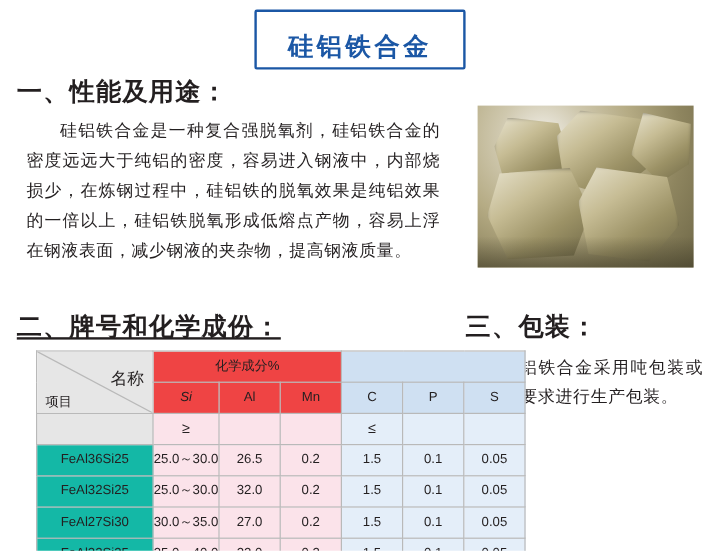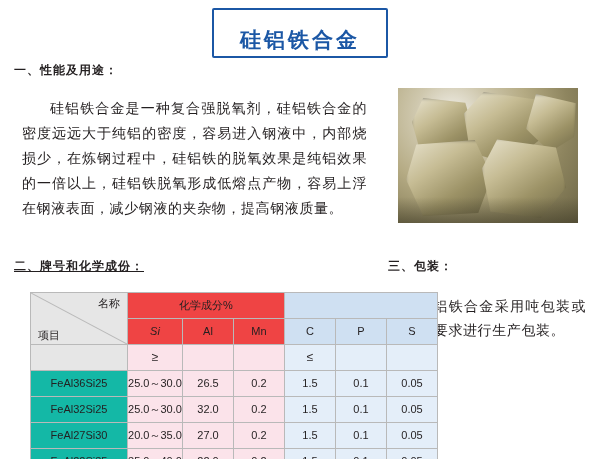--- a/index.html
+++ b/index.html
@@ -33,21 +33,21 @@
   .title-text {
     font-size: 21px;
     font-weight: bold;
     color: #1b57a5;
     letter-spacing: 3px;
     line-height: 1.1;
   }
 
   
   .heading {
-    font-size: 12px;
+    font-size: 21px;
     font-weight: bold;
     color: #231f20;
     letter-spacing: 1px;
   }
   #sec1-heading {
     position: absolute;
     left: 14px;
     top: 62px;
   }
   #sec2-heading {
@@ -167,22 +167,22 @@
     background: #e6e6e6;
   }
   .diag .line {
     position: absolute;
     left: 0; top: 0;
     width: 100%; height: 100%;
   }
   .diag .lbl-top {
     position: absolute;
     right: 7px;
-    top: 2px;
-    font-size: 11px;
+    top: 14px;
+    font-size: 14px;
     line-height: 16px;
   }
   .diag .lbl-bot {
     position: absolute;
     left: 7px;
     bottom: 1px;
     font-size: 11px;
     line-height: 16px;
   }
   .sym {
@@ -263,21 +263,21 @@
       <td class="c-cell-white grade-cell">FeAl32Si25</td>
       <td class="c-cell-pink">25.0～30.0</td>
       <td class="c-cell-pink">32.0</td>
       <td class="c-cell-pink">0.2</td>
       <td class="c-cell-blue">1.5</td>
       <td class="c-cell-blue">0.1</td>
       <td class="c-cell-blue">0.05</td>
     </tr>
     <tr>
       <td class="c-cell-white grade-cell">FeAl27Si30</td>
-      <td class="c-cell-pink">20.0～35.0</td>
+      <td class="c-cell-pink">30.0～35.0</td>
       <td class="c-cell-pink">27.0</td>
       <td class="c-cell-pink">0.2</td>
       <td class="c-cell-blue">1.5</td>
       <td class="c-cell-blue">0.1</td>
       <td class="c-cell-blue">0.05</td>
     </tr>
     <tr>
       <td class="c-cell-white grade-cell">FeAl22Si35</td>
       <td class="c-cell-pink">35.0～40.0</td>
       <td class="c-cell-pink">22.0</td>

